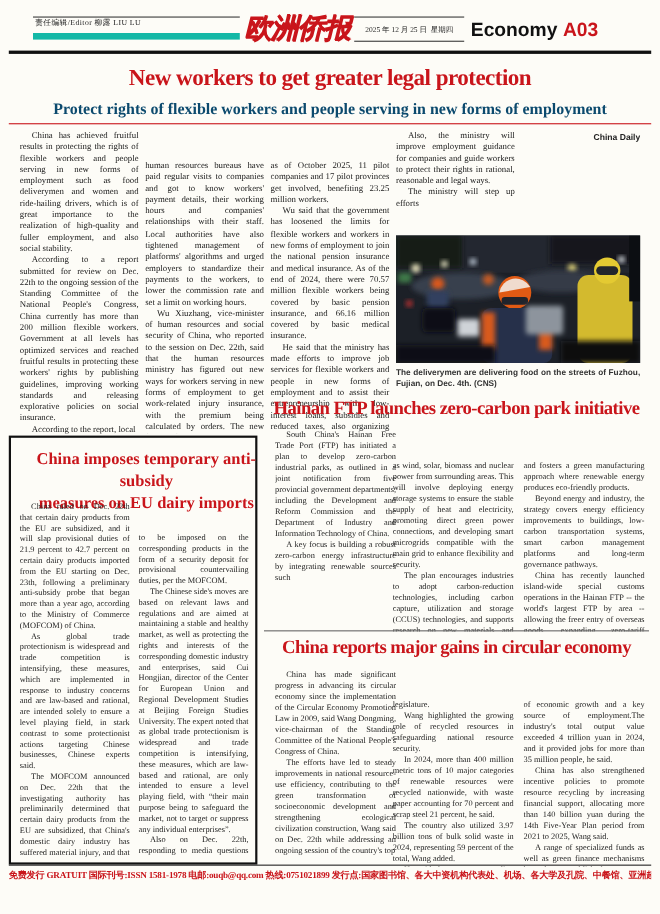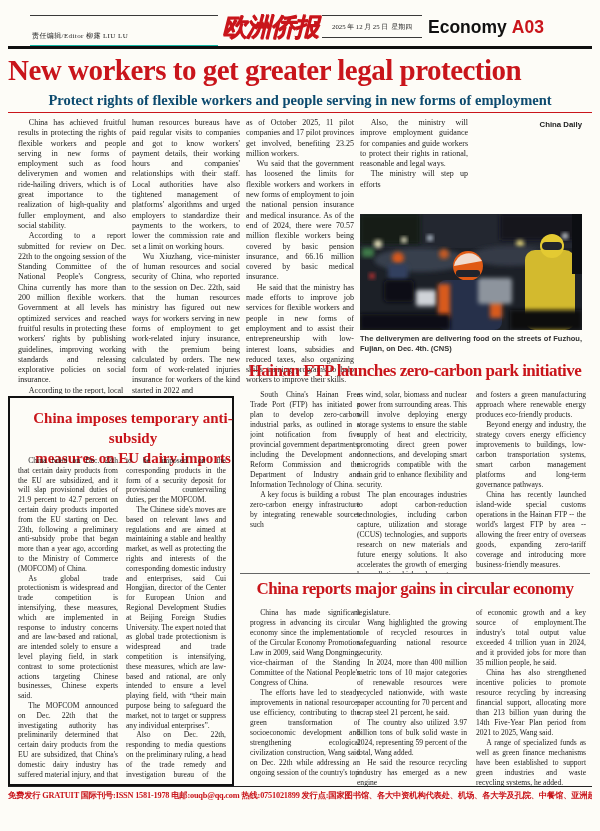--- a/index.html
+++ b/index.html
@@ -4,54 +4,54 @@
 <style>
   html,body { margin:0; padding:0; background:#e8e6e0; }
   .page {
     position:relative; width:600px; height:831px; margin:0 auto;
     background:#fdfcf7; overflow:hidden;
     font-family:"Liberation Serif", serif; color:#1b1b1b;
   }
   
   .ed-block {
     position:absolute; left:30px; top:15px; width:184px;
-    border-top:1px solid #3a3a3a; border-bottom:2px solid #14b8a6;
-    padding:15px 2px 4px; font-size:7px; letter-spacing:.4px; color:#222;
+    border-top:1px solid #3a3a3a; border-bottom:6px solid #14b8a6;
+    padding:0 2px 4px; font-size:7px; letter-spacing:.4px; color:#222;
   }
   .nameplate {
     position:absolute; left:210px; top:8px; width:108px; height:38px;
     text-align:right; font-size:25px; line-height:38px; font-weight:bold;
     font-style:italic; color:#c9151b; letter-spacing:-1px;
     text-shadow:.5px .5px 0 #c9151b;
   }
   .date-block {
     position:absolute; left:322px; top:15px; width:100px;
     border-top:1px solid #3a3a3a; border-bottom:1px solid #3a3a3a;
     padding:6px 0 5px; font-size:6.8px; text-align:center; color:#222; white-space:pre;
   }
   .section-block {
     position:absolute; left:428px; top:17px; width:158px; text-align:left;
     font-family:"Liberation Sans", sans-serif; font-weight:bold; font-size:17.5px; color:#111;
   }
   .section-block .a03 { color:#c9151b; margin-left:5px; }
   .head-rule { position:absolute; left:8px; top:46px; width:584px; height:3px; background:#101010; }
   
   .headline {
-    position:absolute; left:8px; top:52px; width:584px; text-align:left;
-    font-size:29px; font-weight:bold; color:#c9151b; letter-spacing:-.5px; line-height:36px;
+    position:absolute; left:8px; top:52px; width:584px; text-align:center;
+    font-size:21px; font-weight:bold; color:#c9151b; letter-spacing:-.5px; line-height:36px;
   }
   .subhead {
     position:absolute; left:8px; top:91px; width:584px; text-align:center;
     font-size:14.5px; font-weight:bold; color:#0c4a6e; line-height:19px;
   }
   .sub-rule { position:absolute; left:8px; top:112px; width:584px; height:1px; background:#c9151b; }
   
   .col { position:absolute; font-size:8px; line-height:10.3px; text-align:justify; overflow:hidden; }
   .col p { margin:0; text-indent:1.35em; }
-  .col p.flush { text-indent:0; }
+  .col p.flush { text-indent:0;margin-top:28px; }
   .lead-c { top:118px; width:108px; height:276px; }
   .c0 { left:18px; } .c1 { left:132px; } .c2 { left:246px; }
   .c3 { left:360px; top:118px; width:108px; height:94px; }
   .c4 { left:474px; top:118px; width:108px; height:110px; }
   .credit {
     font-family:"Liberation Sans", sans-serif; font-weight:bold; font-size:7.8px;
     text-align:right; margin-top:2px; color:#222;
   }
   
   .photo { position:absolute; left:360px; top:214px; width:222px; height:116px; background:#1c2027; overflow:hidden; }
@@ -214,21 +214,21 @@
   <div class="col q-col x1">
       <p class="flush">legislature.</p>
       <p>Wang highlighted the growing role of recycled resources in safeguarding national resource security.</p>
       <p>In 2024, more than 400 million metric tons of 10 major categories of renewable resources were recycled nationwide, with waste paper accounting for 70 percent and scrap steel 21 percent, he said.</p>
       <p>The country also utilized 3.97 billion tons of bulk solid waste in 2024, representing 59 percent of the total, Wang added.</p>
       <p>He said the resource recycling industry has emerged as a new engine</p>
     </div>
   <div class="col q-col x2">
     <div>
         <p class="flush">of economic growth and a key source of employment.The industry's total output value exceeded 4 trillion yuan in 2024, and it provided jobs for more than 35 million people, he said.</p>
-        <p>China has also strengthened incentive policies to promote resource recycling by increasing financial support, allocating more than 213 billion yuan during the 14th Five-Year Plan period from 2021 to 2025, Wang said.</p>
+        <p>China has also strengthened incentive policies to promote resource recycling by increasing financial support, allocating more than 140 billion yuan during the 14th Five-Year Plan period from 2021 to 2025, Wang said.</p>
         <p>A range of specialized funds as well as green finance mechanisms have been established to support green industries and waste recycling systems, he added.</p>
       </div>
 
   </div>
 
   <div class="footer-rule"></div>
   <div class="footer-bar">免费发行 GRATUIT 国际刊号:ISSN 1581-1978 电邮:ouqb@qq.com 热线:0751021899 发行点:国家图书馆、各大中资机构代表处、机场、各大学及孔院、中餐馆、亚洲超市、华人市场等</div>
 
 </div>
 

